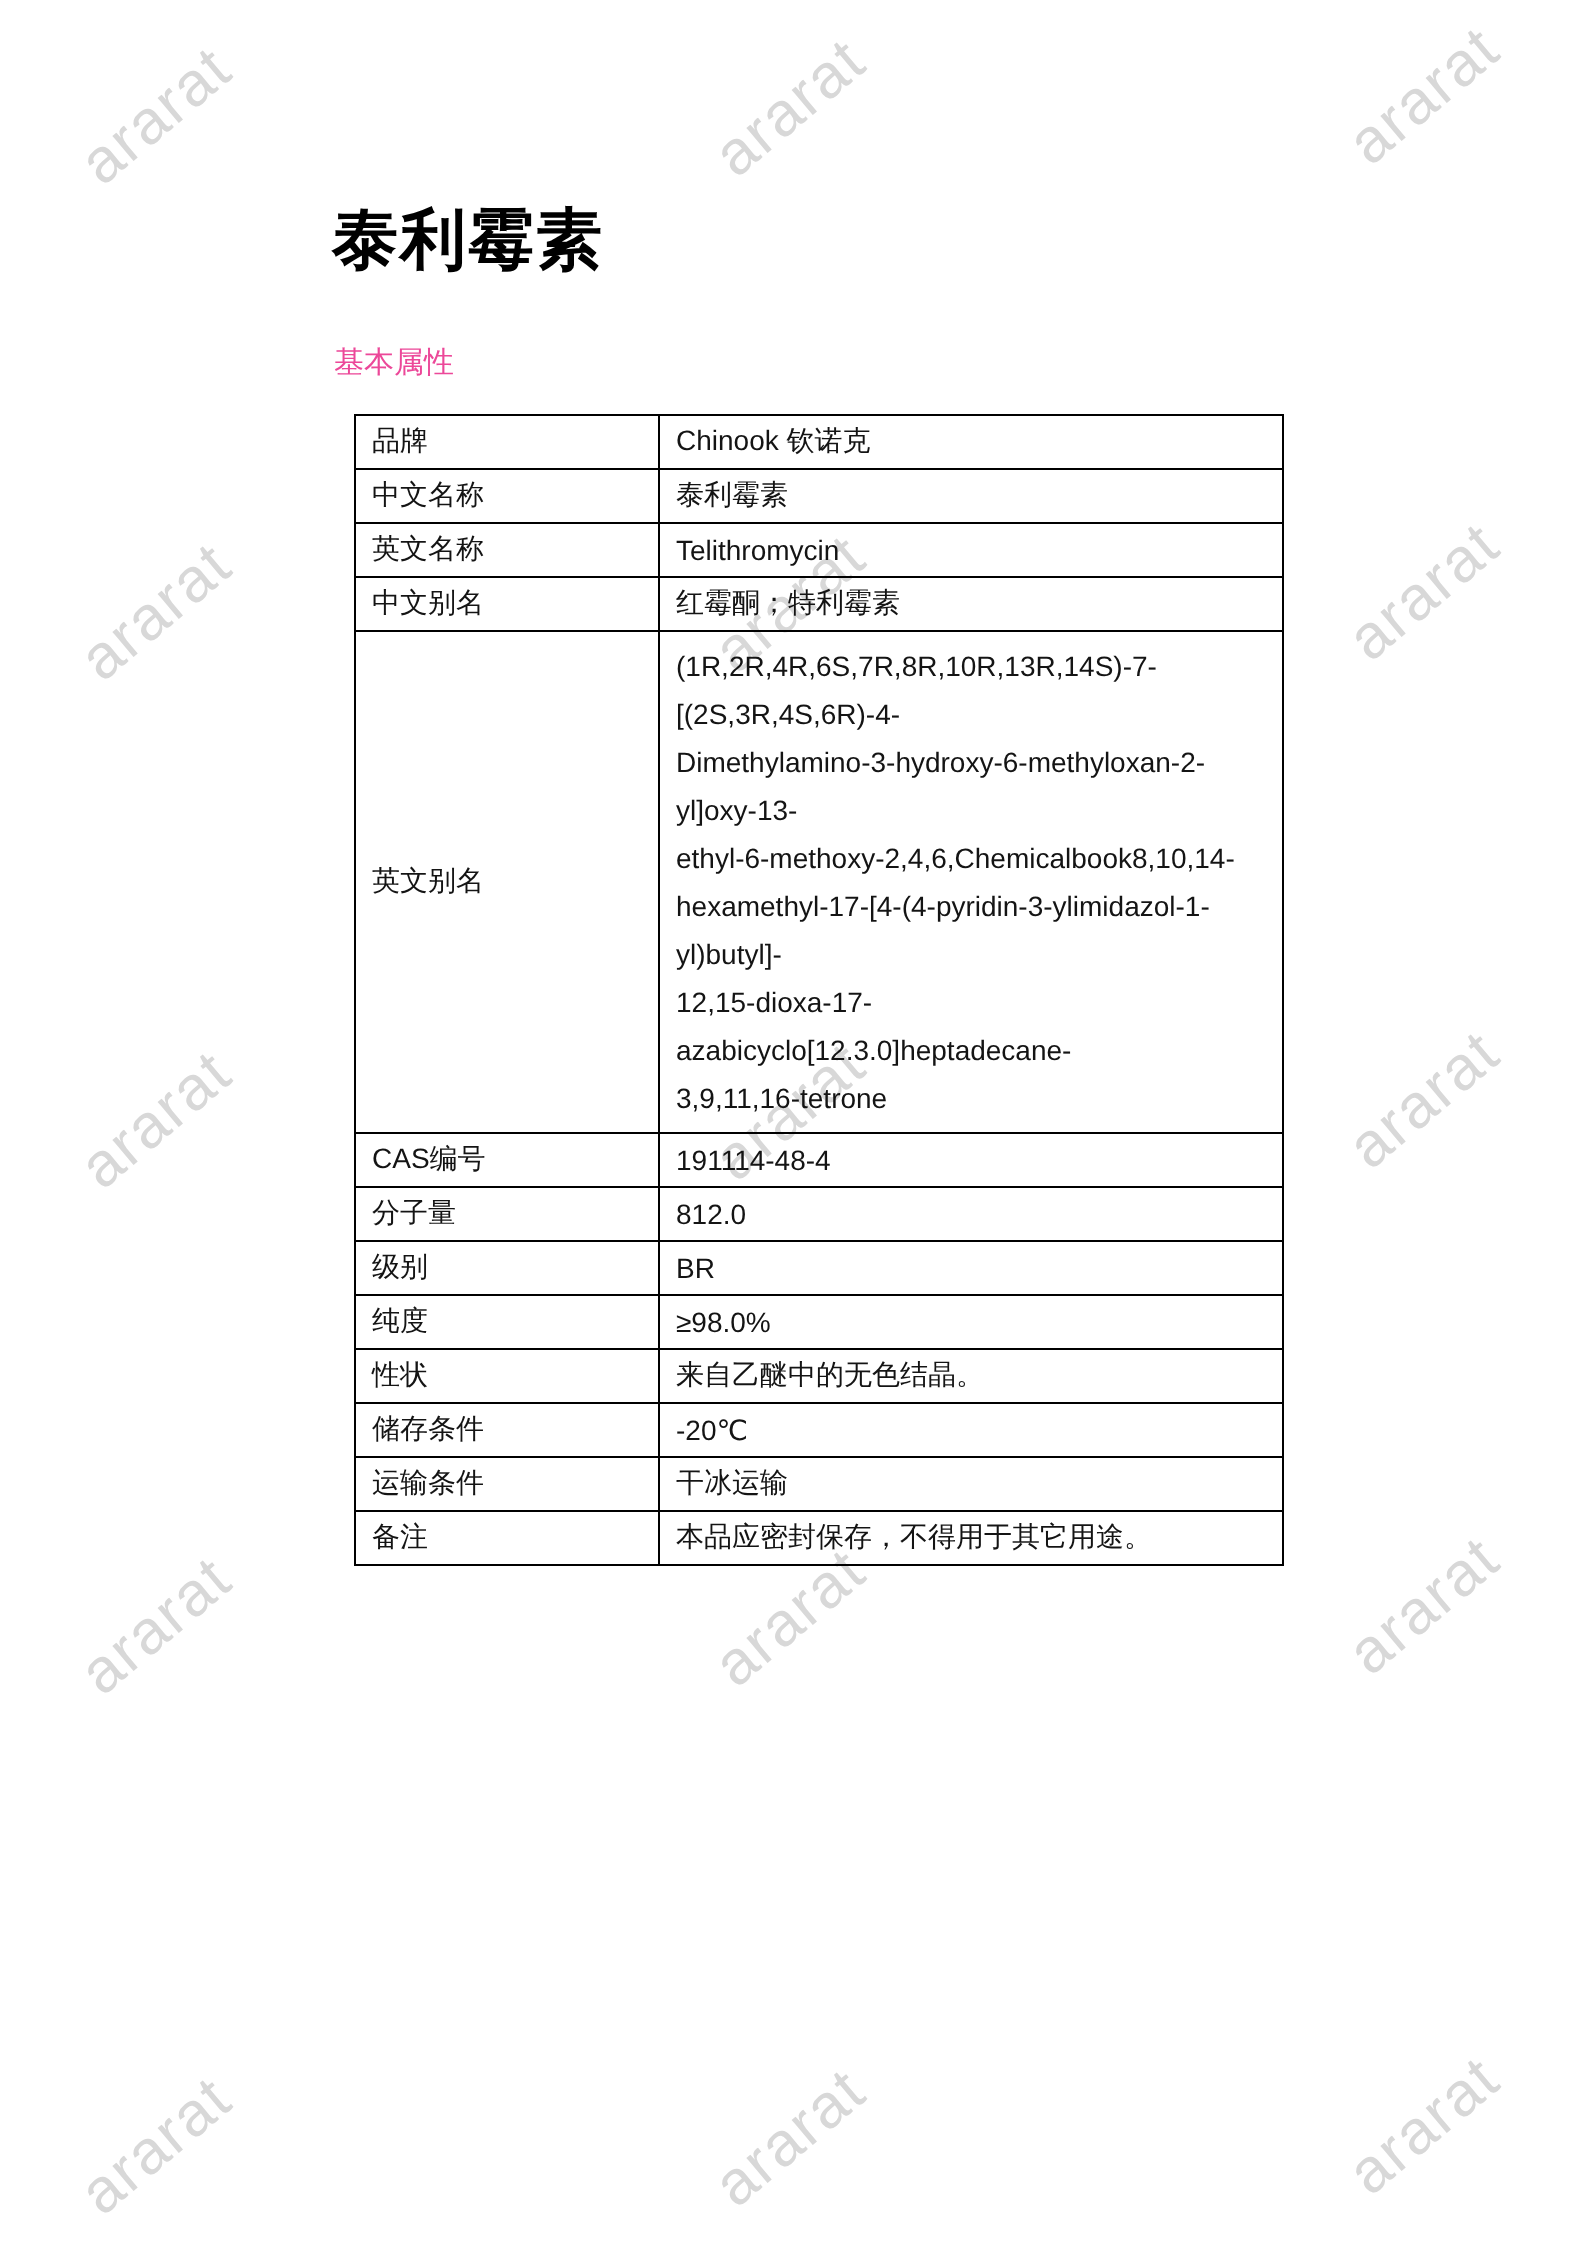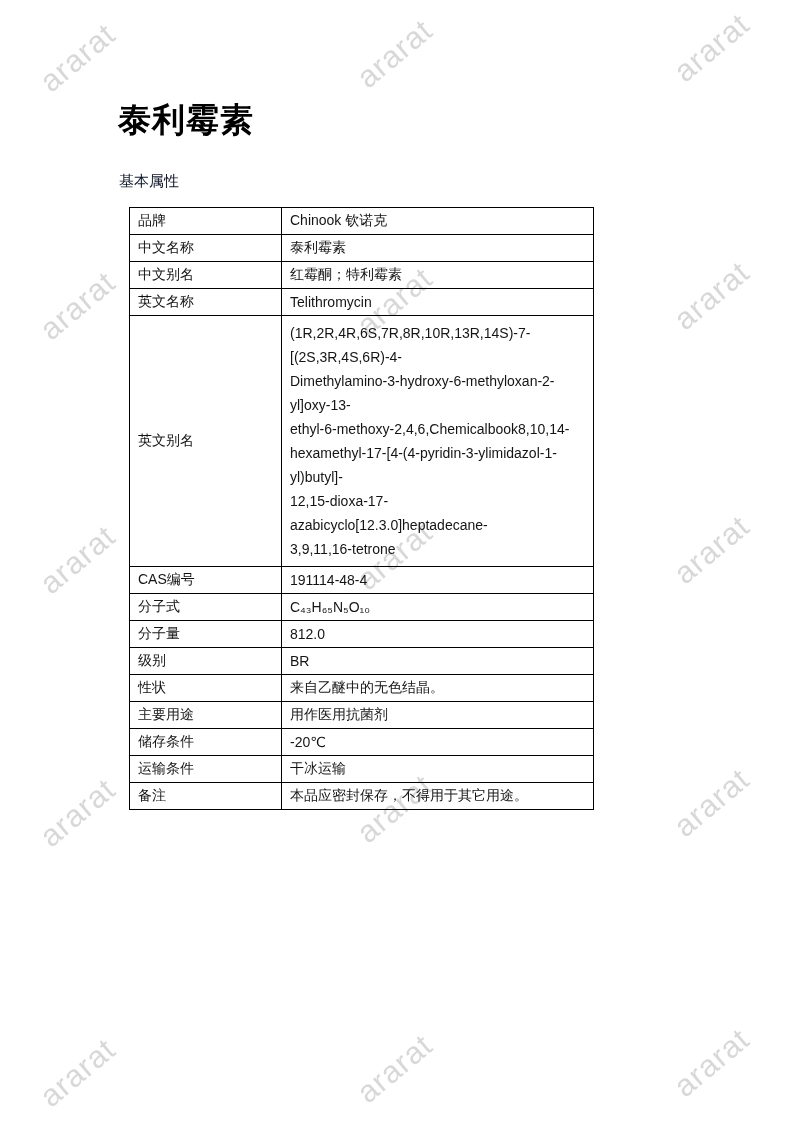--- a/index.html
+++ b/index.html
@@ -21,41 +21,41 @@
     text-align: center;
     font-size: 31px;
     letter-spacing: 1px;
     color: #d8d8d8;
     transform: rotate(-40deg);
     user-select: none;
     white-space: nowrap;
   }
 
   
-  #content { position: absolute; inset: 0; z-index: 1; }
+  #content { position: absolute; inset: 0; z-index: 1; margin-left: 48px; }
 
   .page-title {
     position: absolute;
     left: 118px;
     top: 98px;
     margin: 0;
     font-size: 33px;
     font-weight: 700;
     color: #000;
     letter-spacing: 1px;
   }
 
   .section-title {
     position: absolute;
     left: 119px;
     top: 172px;
     margin: 0;
     font-size: 15px;
     font-weight: 500;
-    color: #0f172a;
+    color: #ec4899;
     text-align: right;
   }
 
   table.props {
     position: absolute;
     left: 129px;
     top: 207px;
     width: 465px;
     border-collapse: collapse;
     table-layout: fixed;
@@ -108,59 +108,55 @@
     <tbody id="props-body">
         <tr>
           <td class="label-cell">品牌</td>
           <td class="value-cell">Chinook 钦诺克</td>
         </tr>
         <tr>
           <td class="label-cell">中文名称</td>
           <td class="value-cell">泰利霉素</td>
         </tr>
         <tr>
+          <td class="label-cell">英文名称</td>
+          <td class="value-cell">Telithromycin</td>
+        </tr>
+        <tr>
           <td class="label-cell">中文别名</td>
           <td class="value-cell">红霉酮；特利霉素</td>
-        </tr>
-        <tr>
-          <td class="label-cell">英文名称</td>
-          <td class="value-cell">Telithromycin</td>
         </tr>
         <tr>
           <td class="label-cell">英文别名</td>
           <td class="value-cell multiline">(1R,2R,4R,6S,7R,8R,10R,13R,14S)-7-[(2S,3R,4S,6R)-4-
 Dimethylamino-3-hydroxy-6-methyloxan-2-yl]oxy-13-
 ethyl-6-methoxy-2,4,6,Chemicalbook8,10,14-
 hexamethyl-17-[4-(4-pyridin-3-ylimidazol-1-yl)butyl]-
 12,15-dioxa-17-azabicyclo[12.3.0]heptadecane-
 3,9,11,16-tetrone</td>
         </tr>
         <tr>
           <td class="label-cell">CAS编号</td>
           <td class="value-cell">191114-48-4</td>
         </tr>
         <tr>
-          <td class="label-cell">分子式</td>
-          <td class="value-cell">C₄₃H₆₅N₅O₁₀</td>
-        </tr>
-        <tr>
           <td class="label-cell">分子量</td>
           <td class="value-cell">812.0</td>
         </tr>
         <tr>
           <td class="label-cell">级别</td>
           <td class="value-cell">BR</td>
         </tr>
         <tr>
+          <td class="label-cell">纯度</td>
+          <td class="value-cell">≥98.0%</td>
+        </tr>
+        <tr>
           <td class="label-cell">性状</td>
           <td class="value-cell">来自乙醚中的无色结晶。</td>
-        </tr>
-        <tr>
-          <td class="label-cell">主要用途</td>
-          <td class="value-cell">用作医用抗菌剂</td>
         </tr>
         <tr>
           <td class="label-cell">储存条件</td>
           <td class="value-cell">-20℃</td>
         </tr>
         <tr>
           <td class="label-cell">运输条件</td>
           <td class="value-cell">干冰运输</td>
         </tr>
         <tr>

